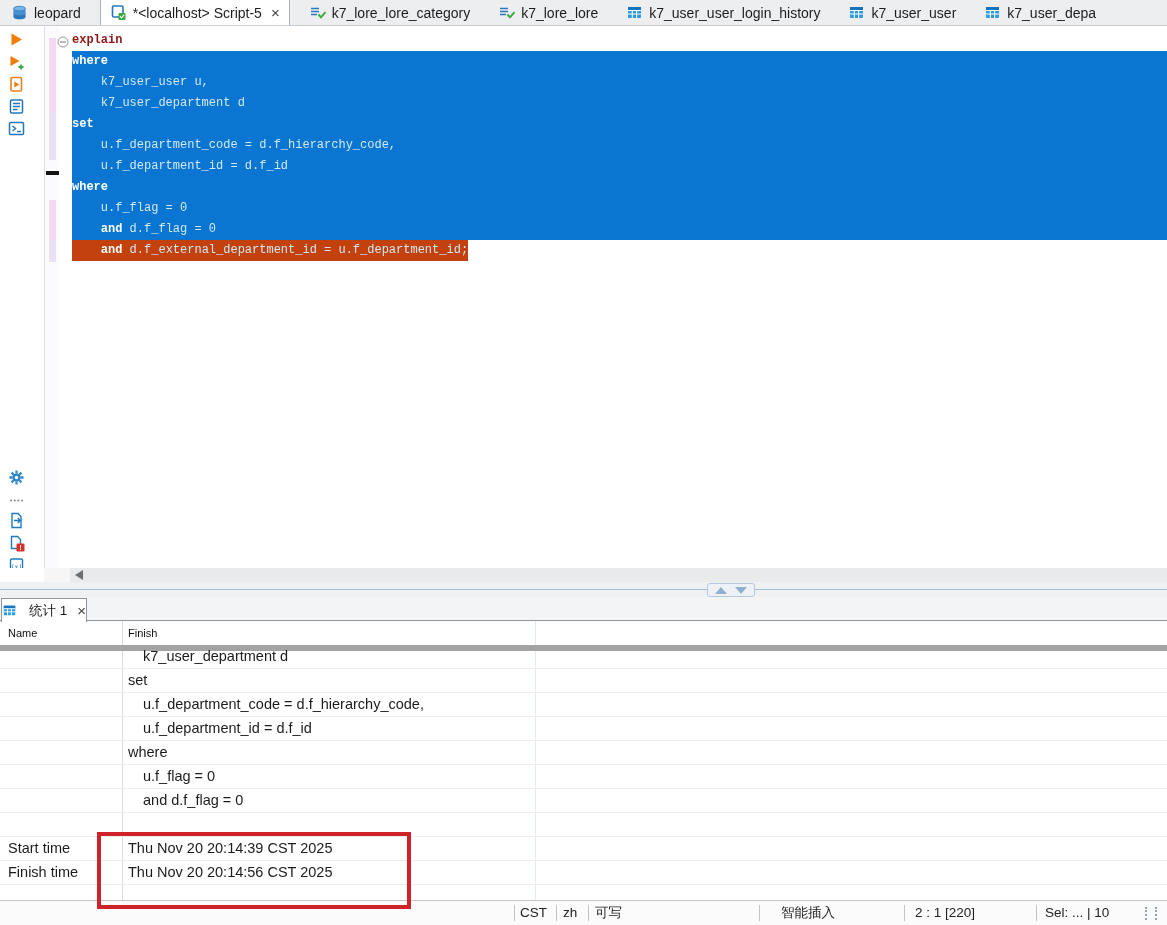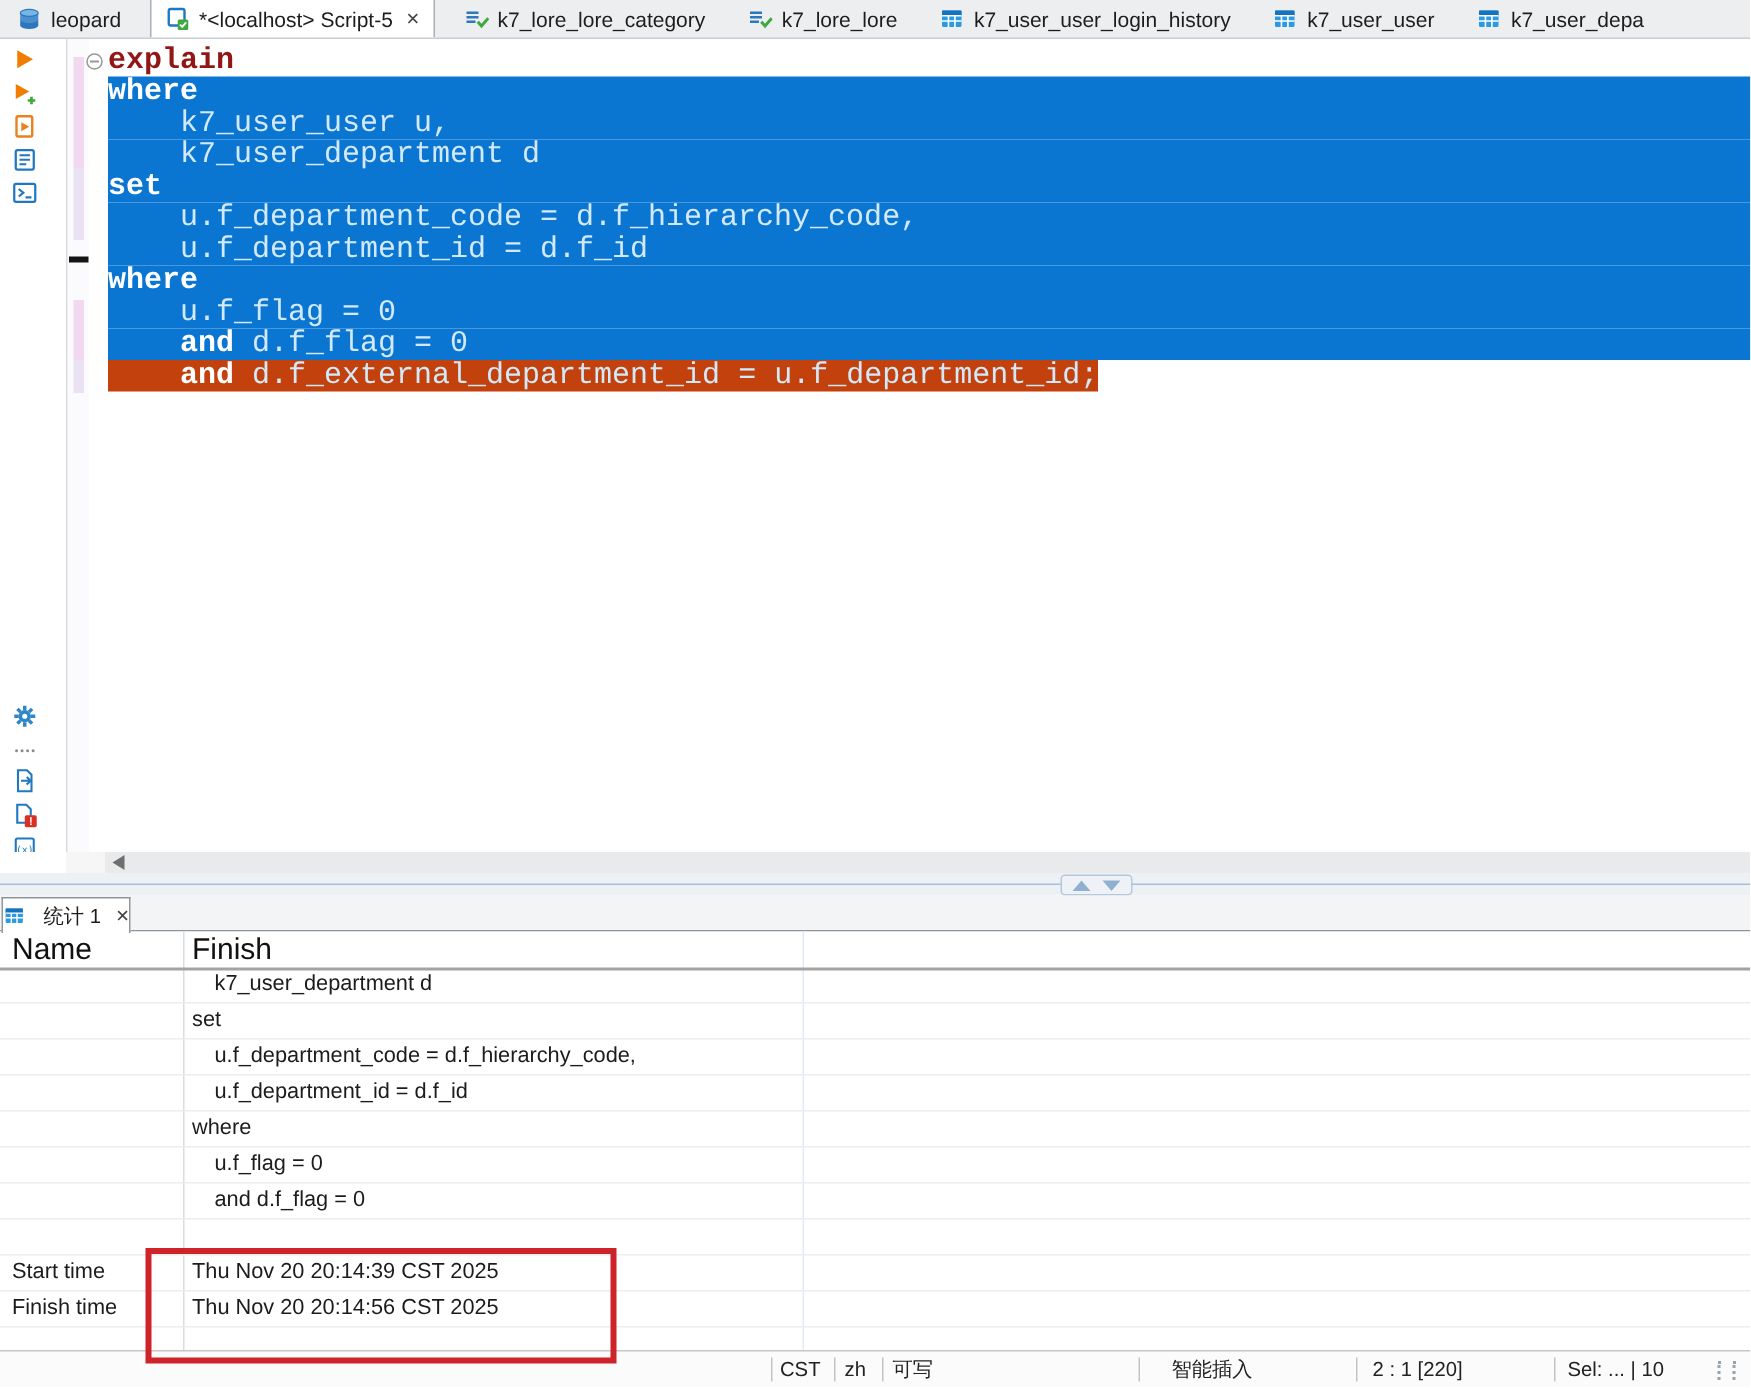--- a/index.html
+++ b/index.html
@@ -17,21 +17,21 @@
   
   .tbtn{position:absolute;left:4px;width:24px;height:21px;display:flex;align-items:center;justify-content:center;}
   
   #editor{position:absolute;left:0;top:26px;width:1167px;height:542px;background:#fff;}
   #ruler{position:absolute;left:44px;top:0;width:14px;height:542px;background:#fbfafc;
          border-left:1px solid #dcdcdf;}
   .pmark{position:absolute;left:49px;width:7px;}
   #folddash{position:absolute;left:46px;top:145px;width:13px;height:4px;background:#141414;}
   #foldicon{position:absolute;left:57px;top:8px;}
   #code{position:absolute;left:72px;top:4px;width:1095px;
-        font-family:"Liberation Mono","DejaVu Sans Mono",monospace;font-size:20px;}
+        font-family:"Liberation Mono","DejaVu Sans Mono",monospace;font-size:12px;}
   .cl{height:21px;line-height:21px;white-space:pre;}
   .cl.full{background:#0b76d1;}
   .bgsel{display:inline-block;height:21px;background:#c2410c;}
   .kw0{color:#911616;font-weight:bold;}
   .kws{color:#ffffff;font-weight:bold;}
   .ids{color:#d2e9f9;}
   
   #hscroll{position:absolute;left:0;top:568px;width:1167px;height:14px;background:#fff;}
   #htrack{position:absolute;left:70px;top:0;width:1097px;height:14px;background:#e9eaeb;}
   #hcorner{position:absolute;left:44px;top:0;width:26px;height:14px;background:#f6f6f7;}
@@ -44,22 +44,22 @@
             border:1px solid #b5c8de;border-radius:3px;display:flex;align-items:center;justify-content:center;gap:8px;}
   .tri-up{width:0;height:0;border-left:6px solid transparent;border-right:6px solid transparent;border-bottom:7px solid #8fb0d0;}
   .tri-down{width:0;height:0;border-left:6px solid transparent;border-right:6px solid transparent;border-top:7px solid #8fb0d0;}
   
   #rtabbar{position:absolute;left:0;top:597px;width:1167px;height:24px;background:#f3f4f6;
            border-bottom:1px solid #90959a;box-sizing:border-box;}
   .rtab{position:absolute;left:1px;top:1px;height:23px;background:#fff;border:1px solid #90959a;
         border-bottom:none;display:flex;align-items:center;padding:0 0;font-size:13.5px;gap:6px;z-index:2;}
   
   #grid{position:absolute;left:0;top:621px;width:1167px;height:279px;background:#fff;overflow:hidden;}
-  #ghead{position:absolute;left:0;top:0;width:1167px;height:24px;border-bottom:2px solid #a3a3a3;
-         font-size:20px;color:#111;}
+  #ghead{position:absolute;left:0;top:0;width:1167px;height:24px;border-bottom:6px solid #a3a3a3;
+         font-size:11px;color:#111;}
   .hname{position:absolute;left:8px;top:0;line-height:24px;}
   .hval{position:absolute;left:128px;top:0;line-height:24px;}
   .colline1{position:absolute;left:122px;top:0;width:1px;height:279px;background:#d7dde2;}
   .colline2{position:absolute;left:535px;top:0;width:1px;height:279px;background:#e2ebf2;}
   #rows{position:absolute;left:0;top:24px;width:1167px;}
   .trow{height:24px;border-bottom:1px solid #ededee;display:flex;font-size:14.5px;line-height:23px;box-sizing:border-box;}
   .tname{width:122px;padding-left:8px;box-sizing:border-box;flex:0 0 auto;white-space:nowrap;}
   .tval{padding-left:6px;white-space:nowrap;}
   .tval.ind{padding-left:21px;}
   

